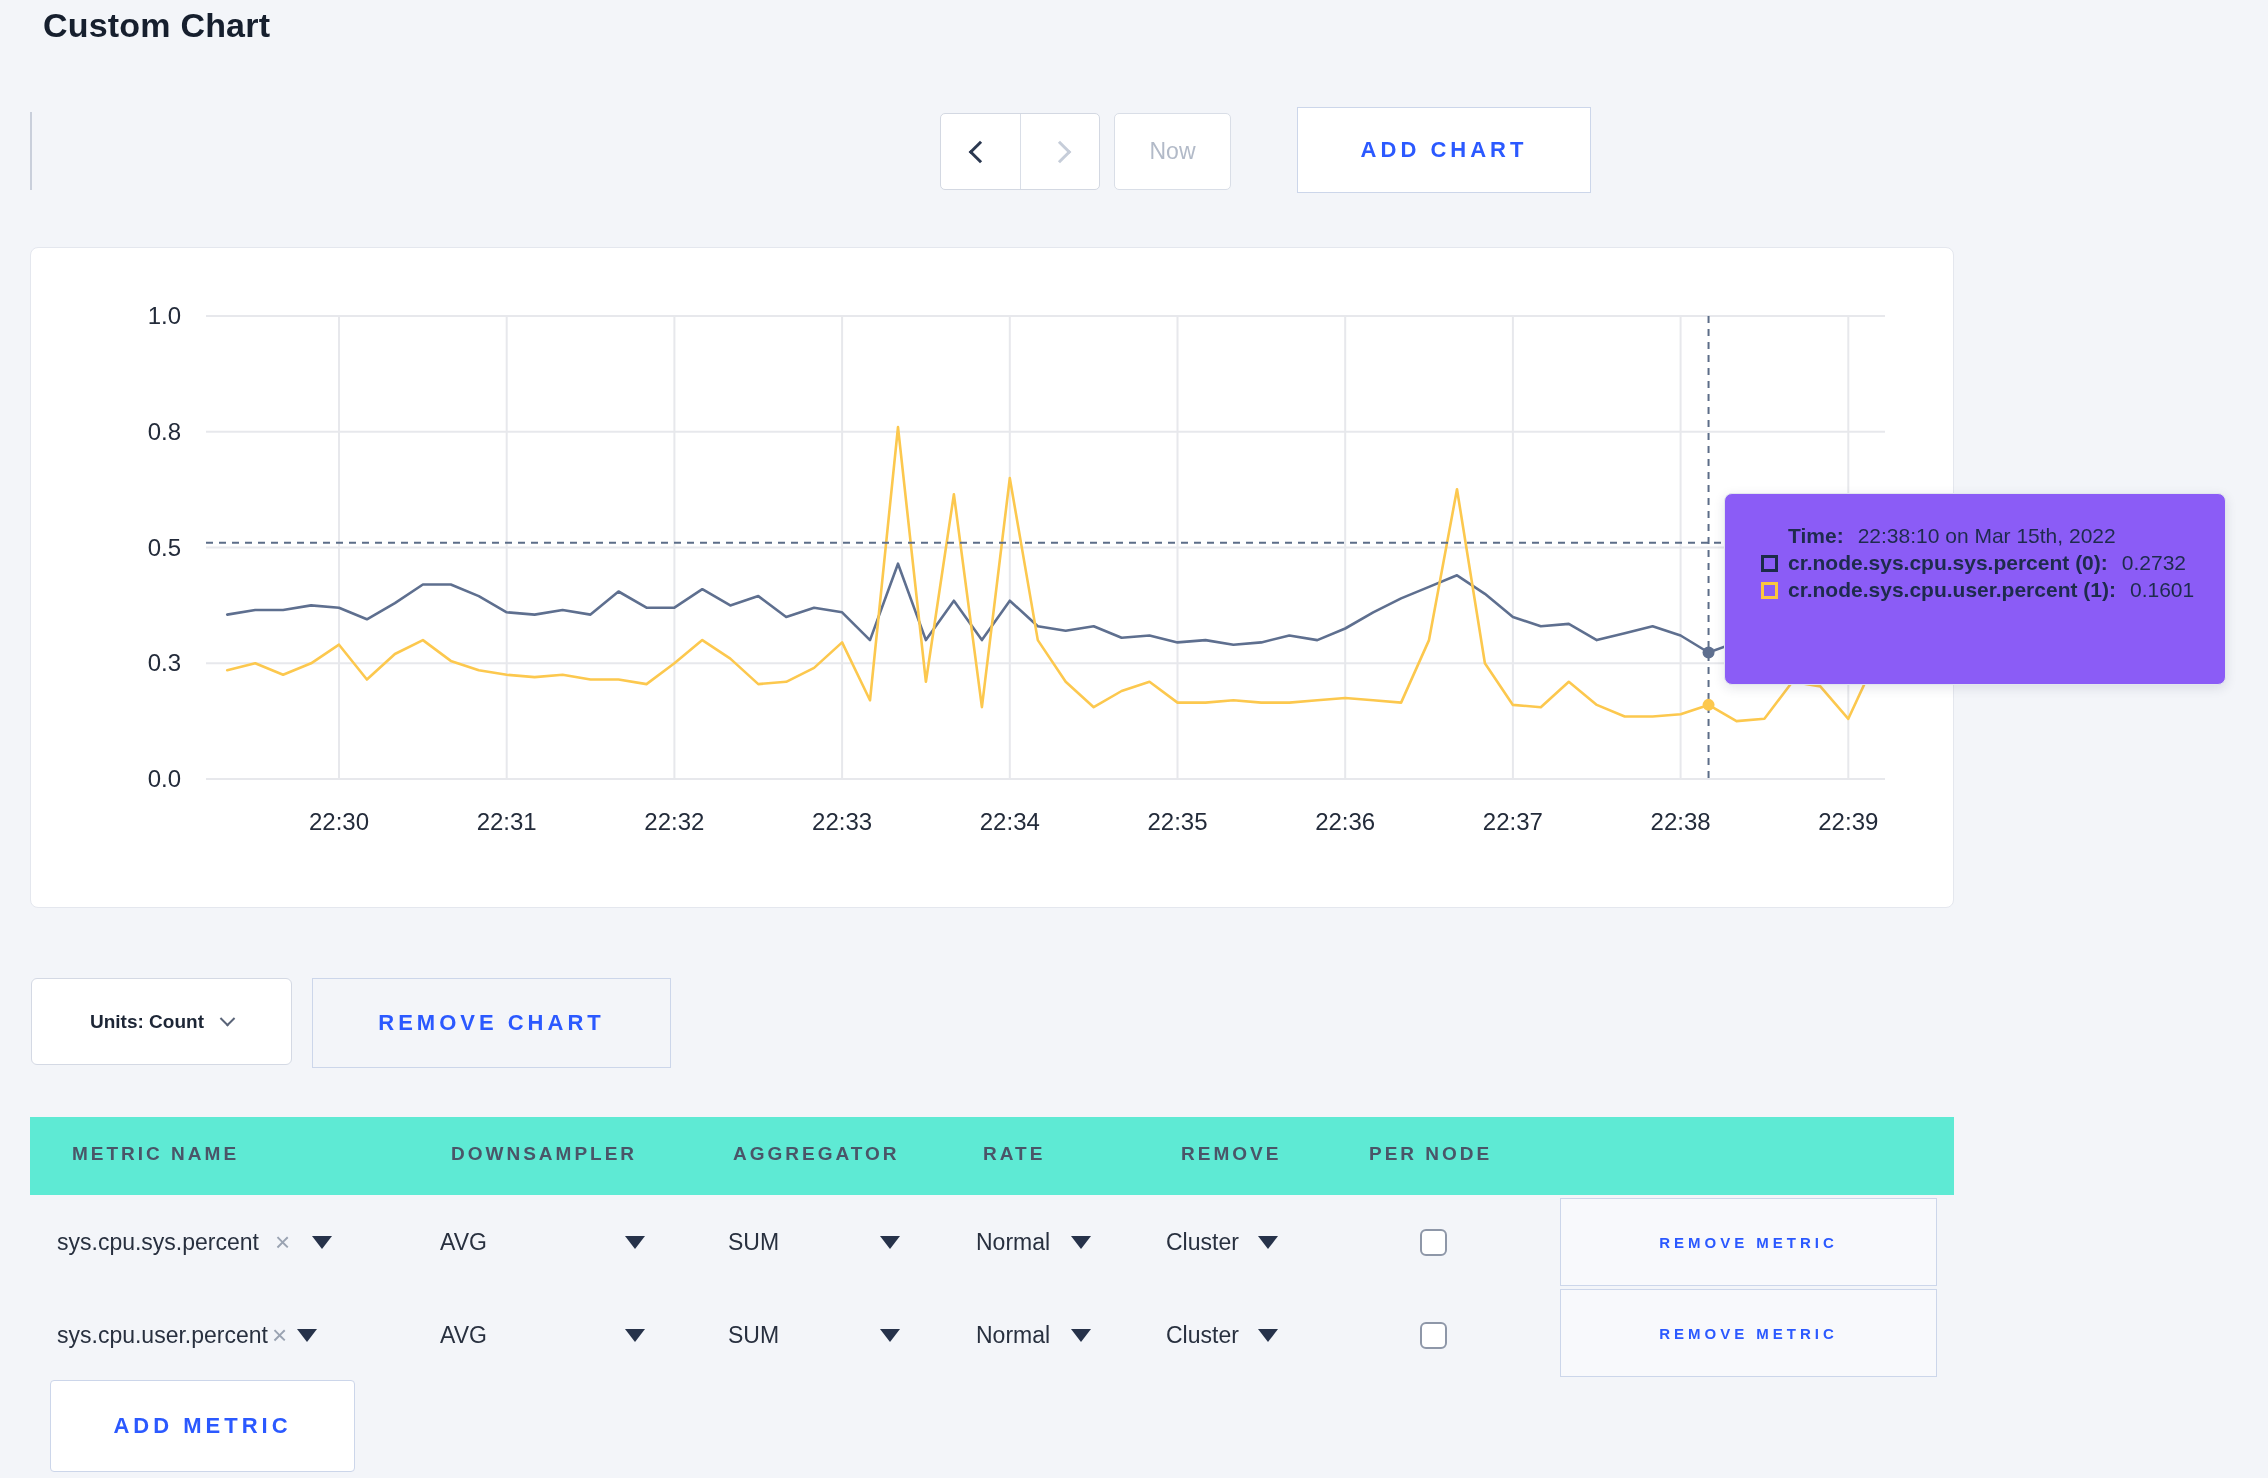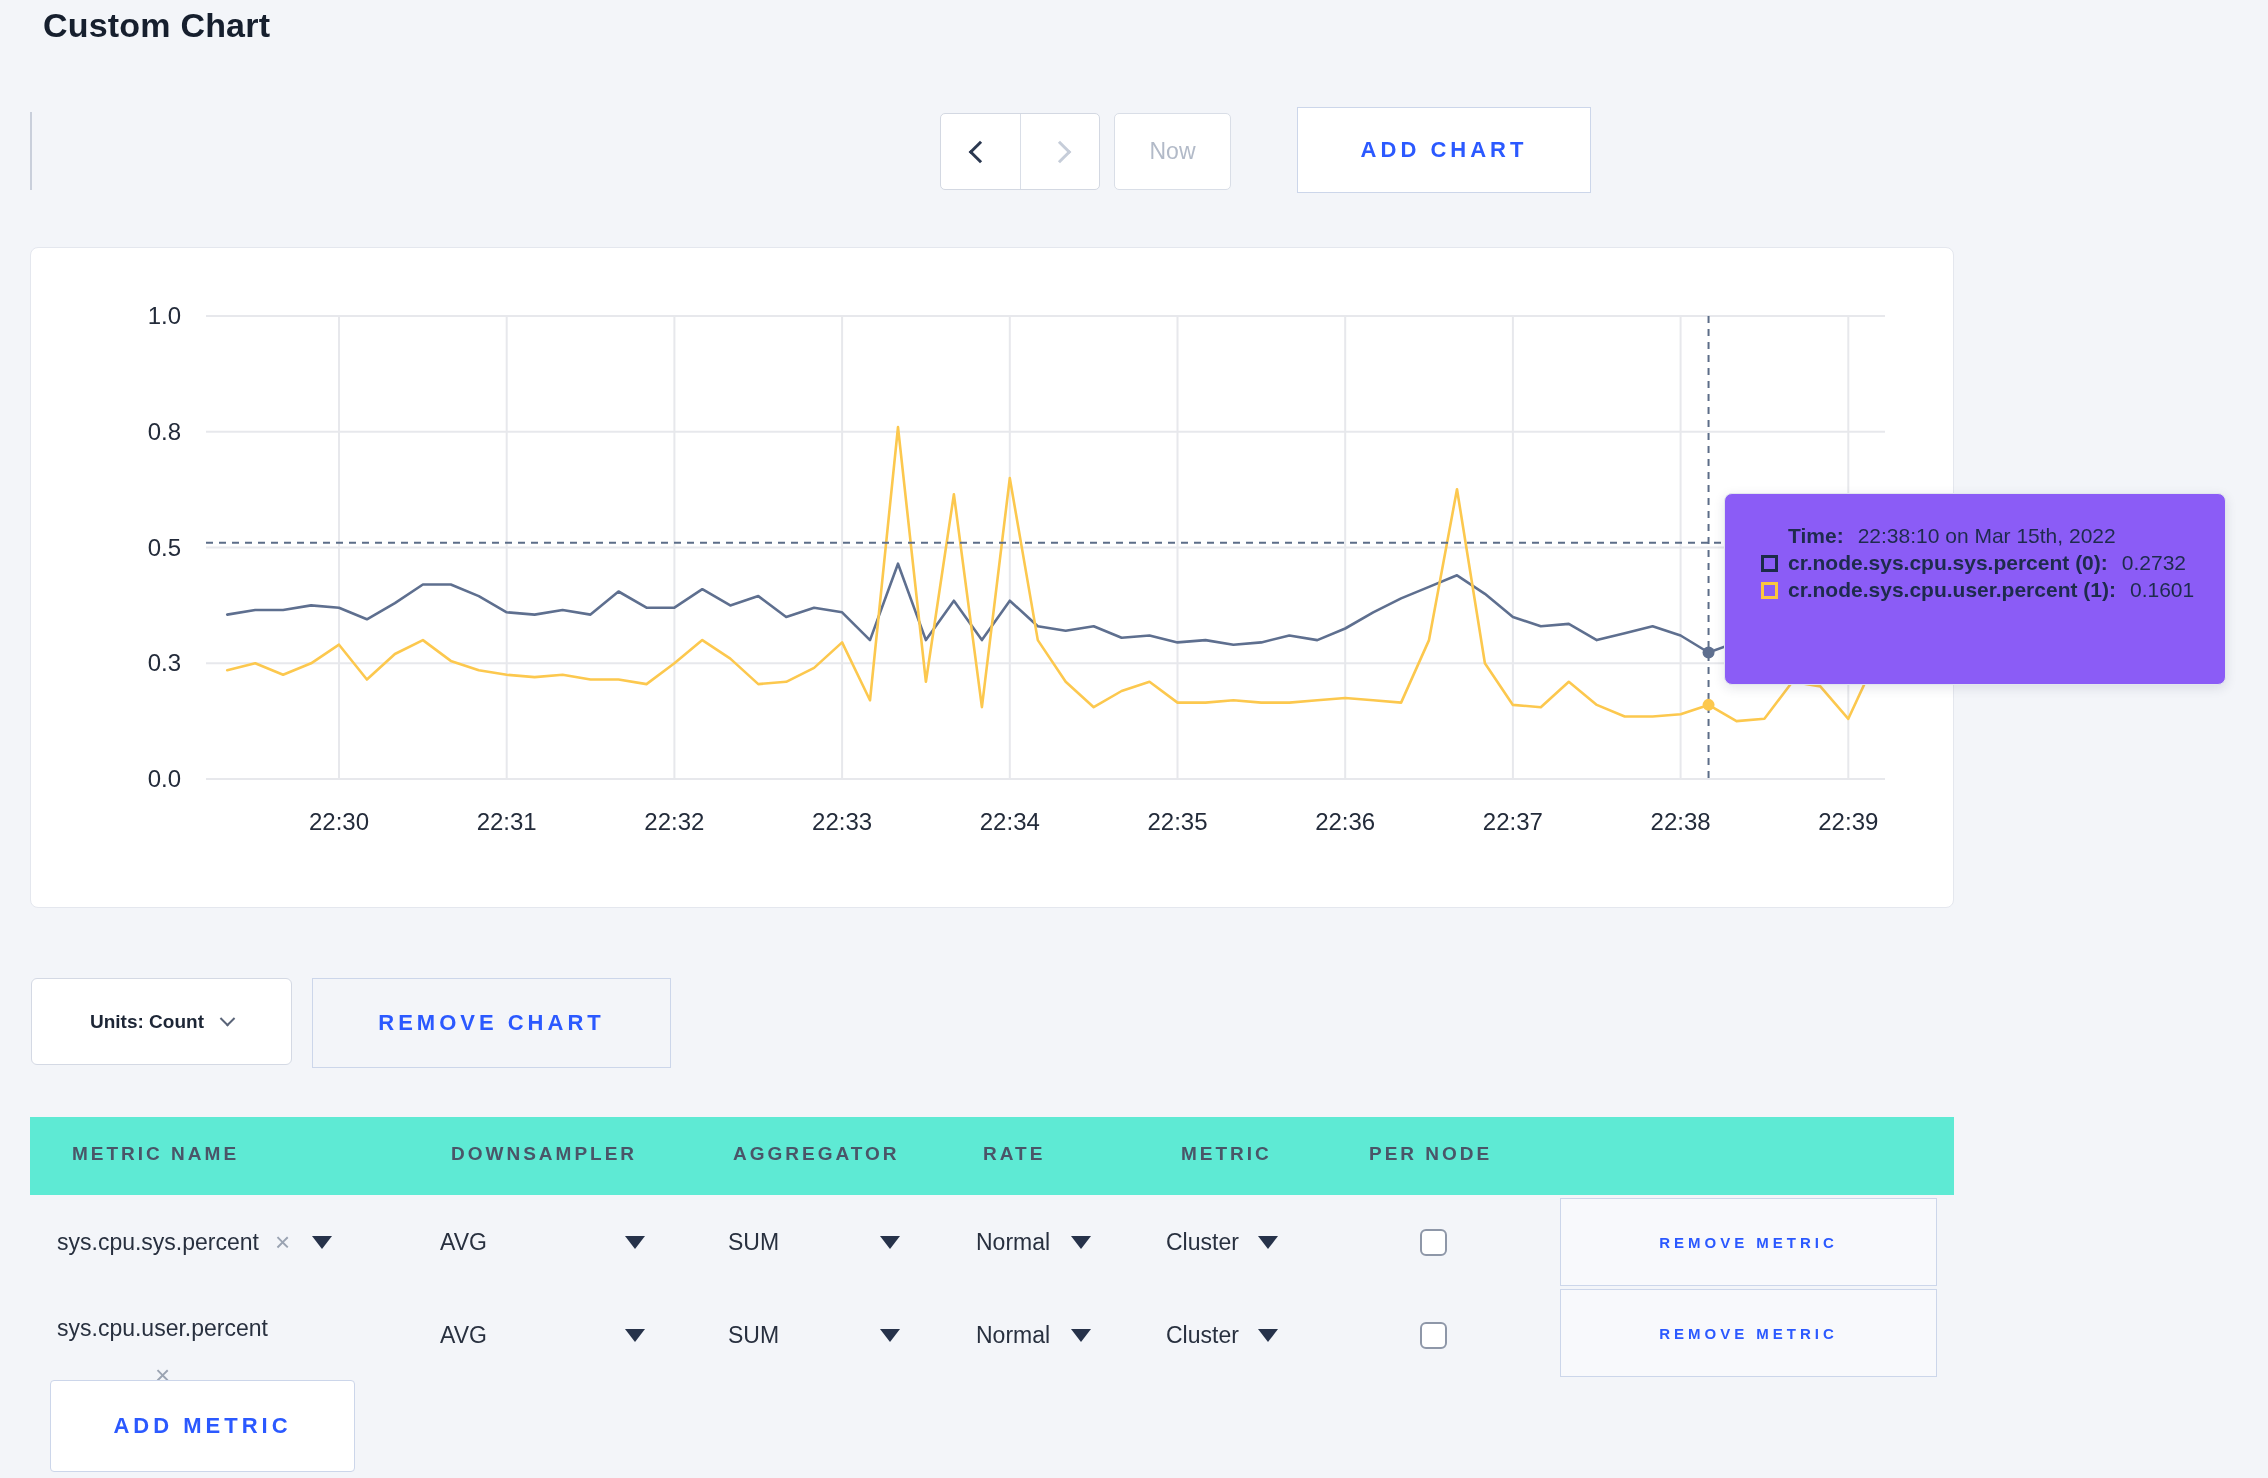--- a/index.html
+++ b/index.html
@@ -136,21 +136,21 @@
     <span class="label">Units: Count</span>
     <span class="chev"></span>
   </div>
   <div class="btn-outline-blue remove-chart">REMOVE CHART</div>
 
   <div class="table-header">
     <span class="th" style="left:42px">METRIC NAME</span>
     <span class="th" style="left:421px">DOWNSAMPLER</span>
     <span class="th" style="left:703px">AGGREGATOR</span>
     <span class="th" style="left:953px">RATE</span>
-    <span class="th" style="left:1151px">METRIC</span>
+    <span class="th" style="left:1151px">REMOVE</span>
     <span class="th" style="left:1339px">PER NODE</span>
   </div>
 
   <div>
     <div class="cell" style="left:57px;  top:1222px; height:40px; gap:16px;">
       <span>sys.cpu.sys.percent</span>
       <span class="close-x">×</span>
       <span class="caret" style="margin-left:6px"></span>
     </div>
     <div class="cell sel" style="left:440px;  top:1222px; height:40px; width:205px;">
@@ -167,21 +167,21 @@
     </div>
     <div class="cell sel" style="left:1166px; top:1222px; height:40px; width:112px;">
       <span>Cluster</span>
         <span class="caret"></span>
     </div>
     <div class="checkbox" style="left:1420px; top:1229px;"></div>
     <div class="btn-outline-blue rm-btn" style="top:1198px;">REMOVE METRIC</div>
   </div>
 
   <div>
-    <div class="cell" style="left:57px;  top:1315px; height:40px; gap:20px;flex-direction:column;">
+    <div class="cell" style="left:57px;  top:1315px; height:40px; gap:4px;">
       <span>sys.cpu.user.percent</span>
       <span class="close-x">×</span>
       <span class="caret" style="margin-left:6px"></span>
     </div>
     <div class="cell sel" style="left:440px;  top:1315px; height:40px; width:205px;">
       <span>AVG</span>
         <span class="caret"></span>
     </div>
     <div class="cell sel" style="left:728px;  top:1315px; height:40px; width:172px;">
       <span>SUM</span>

